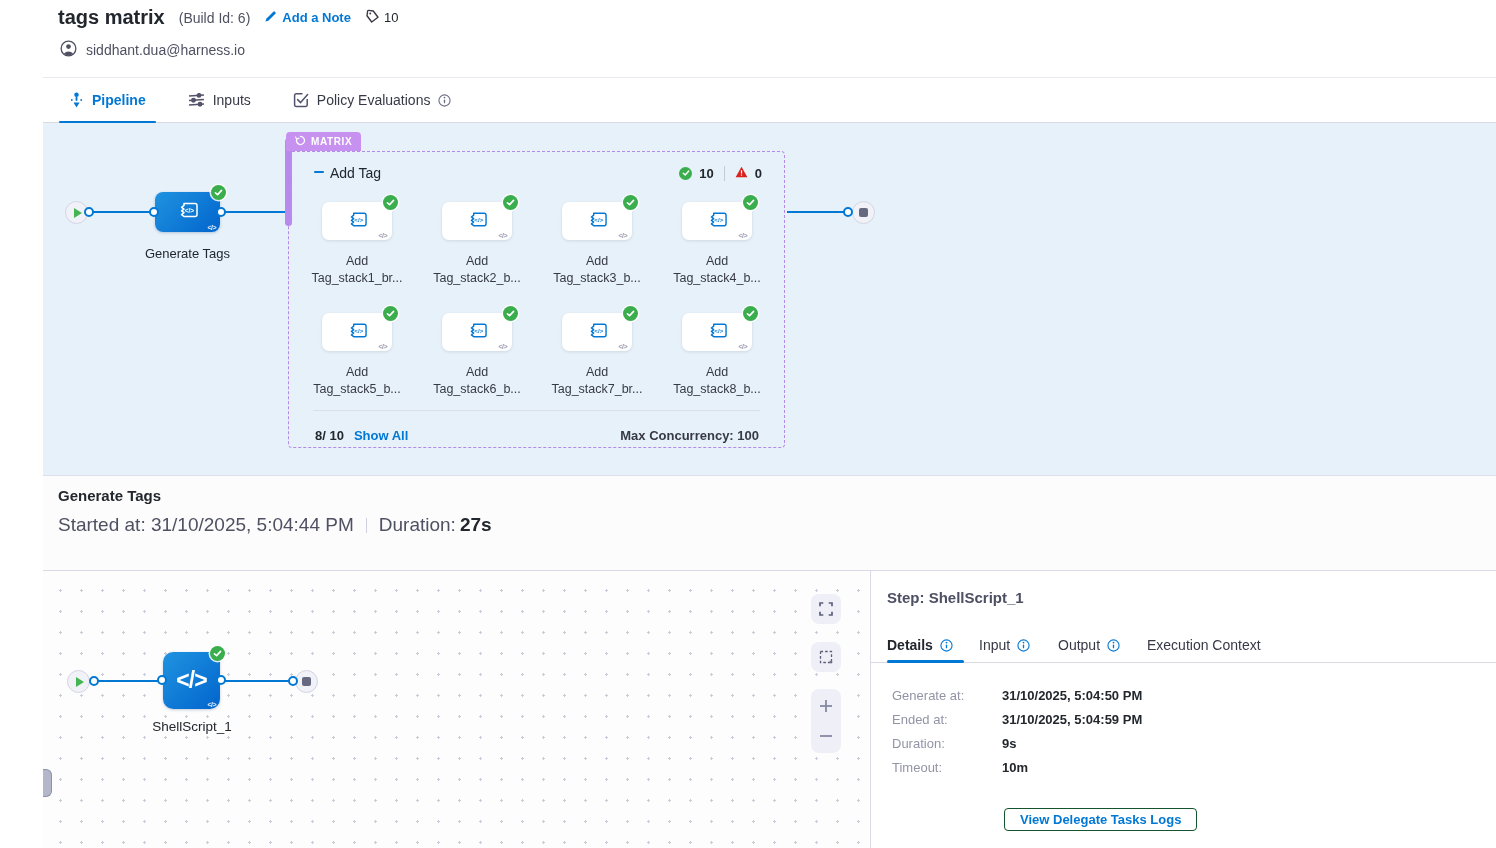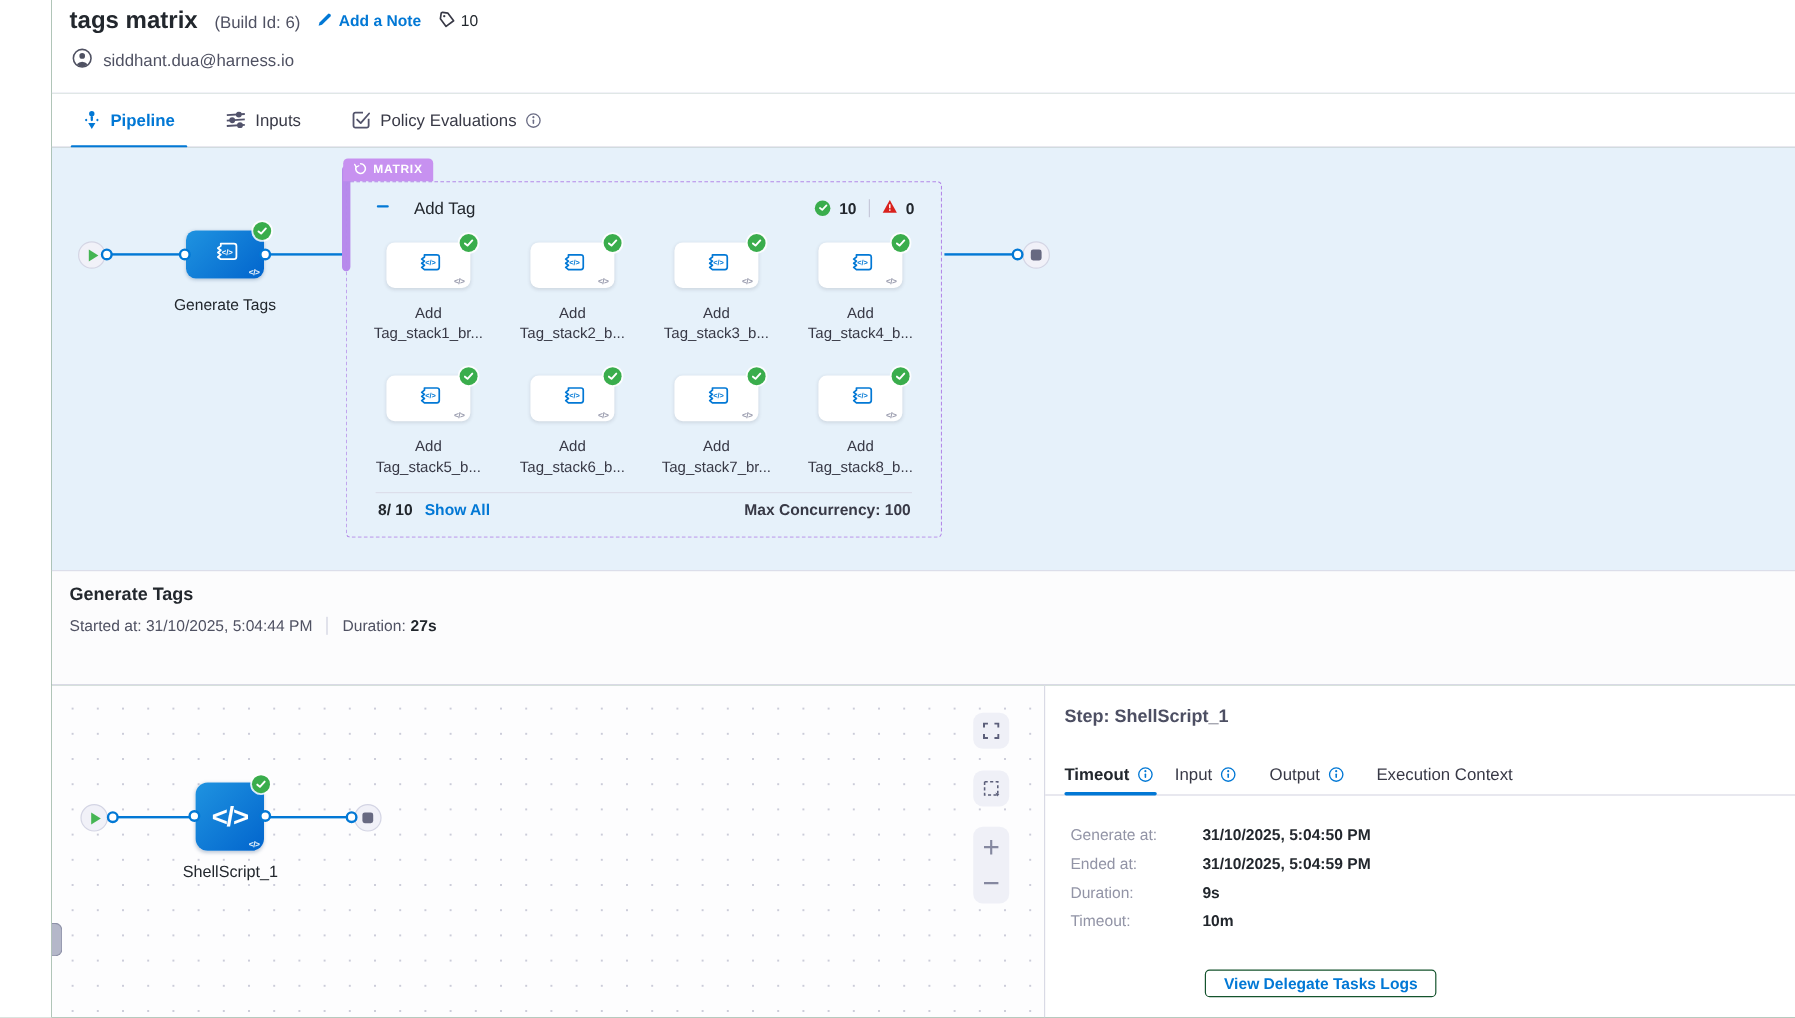--- a/index.html
+++ b/index.html
@@ -35,39 +35,39 @@
   .bignode { position:absolute; background:linear-gradient(135deg,#1f93e0 0%,#0265cd 100%); border-radius:8px; box-shadow:0 1px 3px rgba(20,60,110,.25); }
   .badge-check { position:absolute; width:15px; height:15px; border-radius:50%; background:#3aad4c; display:flex; align-items:center; justify-content:center; box-shadow:0 0 0 1.5px rgba(255,255,255,.85); }
   .node-code { position:absolute; right:4px; bottom:1px; font-size:7px; font-weight:bold; color:rgba(255,255,255,.9); letter-spacing:-.5px; }
   .node-label { position:absolute; font-size:13px; color:#22272d; text-align:center; }
 
   
   .matrix-bar { position:absolute; left:242px; top:138px; width:7px; height:88px; background:#b78aec; border-radius:4px; }
   .matrix-tab { position:absolute; left:243px; top:132px; height:19px; background:#c791f0; border-radius:4px 4px 0 0; display:flex; align-items:center; gap:5px; padding:0 9px; color:#fff; font-size:10px; font-weight:bold; letter-spacing:.6px; }
   .matrix-box { position:absolute; left:245px; top:151px; width:497px; height:297px; border:1.5px dashed #b489e8; border-radius:4px; }
   .mhead { position:absolute; left:24px; right:22px; top:13px; display:flex; align-items:center; justify-content:space-between; }
-  .mhead-left { display:flex; align-items:center; gap:20px; font-size:14px; color:#22272d; }
+  .mhead-left { display:flex; align-items:center; gap:5px; font-size:14px; color:#22272d; }
   .mcounts { display:flex; align-items:center; gap:7px; font-size:13px; font-weight:bold; color:#22272d; }
   .mdiv { width:1px; height:15px; background:#c6c9da; margin:0 3px; }
   .mrow { position:absolute; left:8px; display:flex; }
   .mcell { width:120px; display:flex; flex-direction:column; align-items:center; cursor:pointer; }
   .stepcard { position:relative; width:70px; height:38px; background:#fff; border-radius:7px; box-shadow:0 1px 3px rgba(40,41,61,.12); display:flex; align-items:center; justify-content:center; color:#0278d5; }
   .stepcard .card-code { position:absolute; right:5px; bottom:1px; font-size:7px; font-weight:bold; color:#9a9cae; letter-spacing:-.5px; }
   .mlabel { margin-top:13px; font-size:12.5px; line-height:16.5px; color:#383946; text-align:center; }
   .msep { position:absolute; left:24px; right:24px; top:258px; height:1px; background:#dcdeea; }
-  .mfoot { position:absolute; left:26px; right:25px; top:265px; height:26px; display:flex; align-items:flex-start; justify-content:space-between; font-size:13px; }
+  .mfoot { position:absolute; left:26px; right:25px; top:265px; height:26px; display:flex; align-items:flex-end; justify-content:space-between; font-size:13px; }
   .mfoot-left { display:flex; align-items:center; gap:10px; }
   .mshown { font-weight:bold; color:#22272d; }
   .mshowall { color:#0278d5; font-weight:bold; cursor:pointer; }
   .mconc { font-weight:bold; color:#383946; }
 
   
   .stageinfo { position:absolute; left:0; top:475px; width:100%; height:95px; background:#fcfcfd; border-top:1px solid #dcdeea; }
   .stageinfo h2 { position:absolute; left:15px; top:11px; font-size:15px; font-weight:bold; color:#22272d; }
-  .stageinfo .meta { position:absolute; left:15px; top:38px; display:flex; align-items:center; font-size:13px; color:#4f5162; }
+  .stageinfo .meta { position:absolute; left:15px; top:38px; display:flex; align-items:center; font-size:19px; color:#4f5162; }
   .meta .vdiv { width:1px; height:15px; background:#cfd1e0; margin:0 12px; }
   .meta b { color:#22272d; margin-left:4px; }
 
   
   .bottom { position:absolute; left:0; top:570px; width:100%; height:278px; border-top:1px solid #d9dae5; }
   .minicanvas { position:absolute; left:0; top:0; width:827px; height:278px; background-color:#fdfdfe;
      background-image:radial-gradient(#cbccd9 1px, transparent 1.2px); background-size:21px 21px; background-position:7px 9px; }
   .ctl { position:absolute; left:768px; width:30px; background:#eff0f7; border-radius:8px; display:flex; align-items:center; justify-content:center; cursor:pointer; }
   .ctl.zoomctl { flex-direction:column; justify-content:space-between; padding:9px 0; }
   .handle { position:absolute; left:0; top:198px; width:9px; height:28px; background:#b4b7c9; border-radius:0 6px 6px 0; border:1px solid #8e91a8; border-left:none; cursor:pointer; }
@@ -470,21 +470,21 @@
       </div>
 
       <div class="handle"></div>
     </div>
 
     <div class="rpanel">
       <div class="rtitle">Step: ShellScript_1</div>
 
       <div class="rtabs">
         <div class="rtab active" style="left:16px;">
-          <span>Timeout</span>
+          <span>Details</span>
           <span class="info-i">
               <svg width="13" height="13" viewBox="0 0 14 14">
                 <circle cx="7" cy="7" r="6" fill="none" stroke="currentColor" stroke-width="1.2"></circle>
                 <rect x="6.3" y="6" width="1.4" height="4" rx=".7" fill="currentColor"></rect>
                 <circle cx="7" cy="3.9" r=".95" fill="currentColor"></circle>
               </svg>
             </span>
         </div>
         <div class="rtab" style="left:108px;">
           <span>Input</span>

